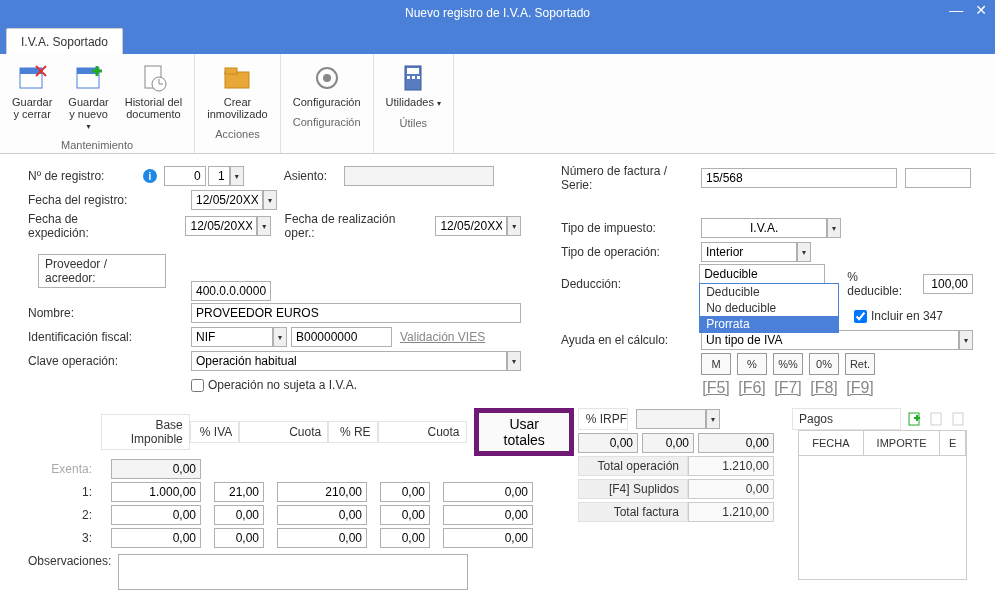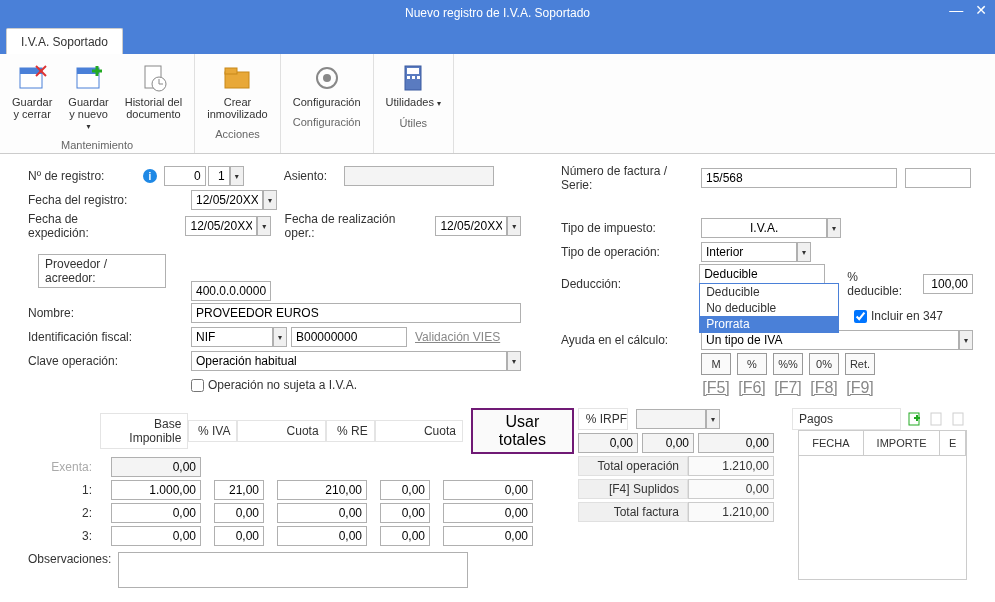--- a/index.html
+++ b/index.html
@@ -48,21 +48,21 @@
 .exenta-lbl { color: #aaa; }
 
 .totals-box { }
 .totals-box .trow { display: flex; align-items: center; margin-top: 3px; }
 .trow .tlbl { width: 110px; text-align: right; padding-right: 8px; background: #f0f0f0; border: 1px solid #e0e0e0; height: 20px; display: flex; align-items: center; justify-content: flex-end; }
 .trow .tval { width: 86px; text-align: right; border: 1px solid #ccc; height: 20px; padding-right: 4px; background: #fafafa; display: flex; align-items: center; justify-content: flex-end; }
 
 .pagos { border: 1px solid #ccc; margin-left: 6px; }
 .pagos-h { display: flex; }
 .pagos-h > div { border-right: 1px solid #ccc; border-bottom: 1px solid #ccc; padding: 6px 4px; font-size: 11px; text-align: center; }
-.use-totals { border: 2px solid #701a75; background: #fafafa; padding: 3px 8px; cursor: pointer; font-size: 16px; }
+.use-totals { border: 5px solid #701a75; background: #fafafa; padding: 3px 8px; cursor: pointer; font-size: 14px; }
 svg { display: block; }
 
 .checkbox { display: inline-flex; align-items: center; gap: 4px; }
 .checkbox input { margin: 0; }
 </style>
 </head>
 <body>
 
 <div class="titlebar">
   <span class="titlebar-text">Nuevo registro de I.V.A. Soportado</span>
@@ -206,21 +206,21 @@
         <span class="lbl">Nombre:</span>
         <span style="width:48px"></span>
         <input type="text" style="width: 330px;" value="PROVEEDOR EUROS">
       </div>
       <div class="row">
         <span class="lbl">Identificación fiscal:</span>
         <span style="width:48px"></span>
         <input type="text" style="width: 82px;" value="NIF">
           <span style="border:1px solid #b0b0b0;height:20px;width:14px;display:inline-flex;align-items:center;justify-content:center;font-size:8px;background:#f0f0f0">▾</span>
         <span style="width:4px"></span>
-        <input type="text" style="width: 116px;" value="B00000000">
+        <input type="text" style="width: 101px;" value="B00000000">
         <span style="width:8px"></span>
         <span class="link">Validación VIES</span>
       </div>
       <div class="row">
         <span class="lbl">Clave operación:</span>
         <span style="width:48px"></span>
         <input type="text" style="width: 316px;" value="Operación habitual">
           <span style="border:1px solid #b0b0b0;height:20px;width:14px;display:inline-flex;align-items:center;justify-content:center;font-size:8px;background:#f0f0f0">▾</span>
       </div>
       <div class="row">

